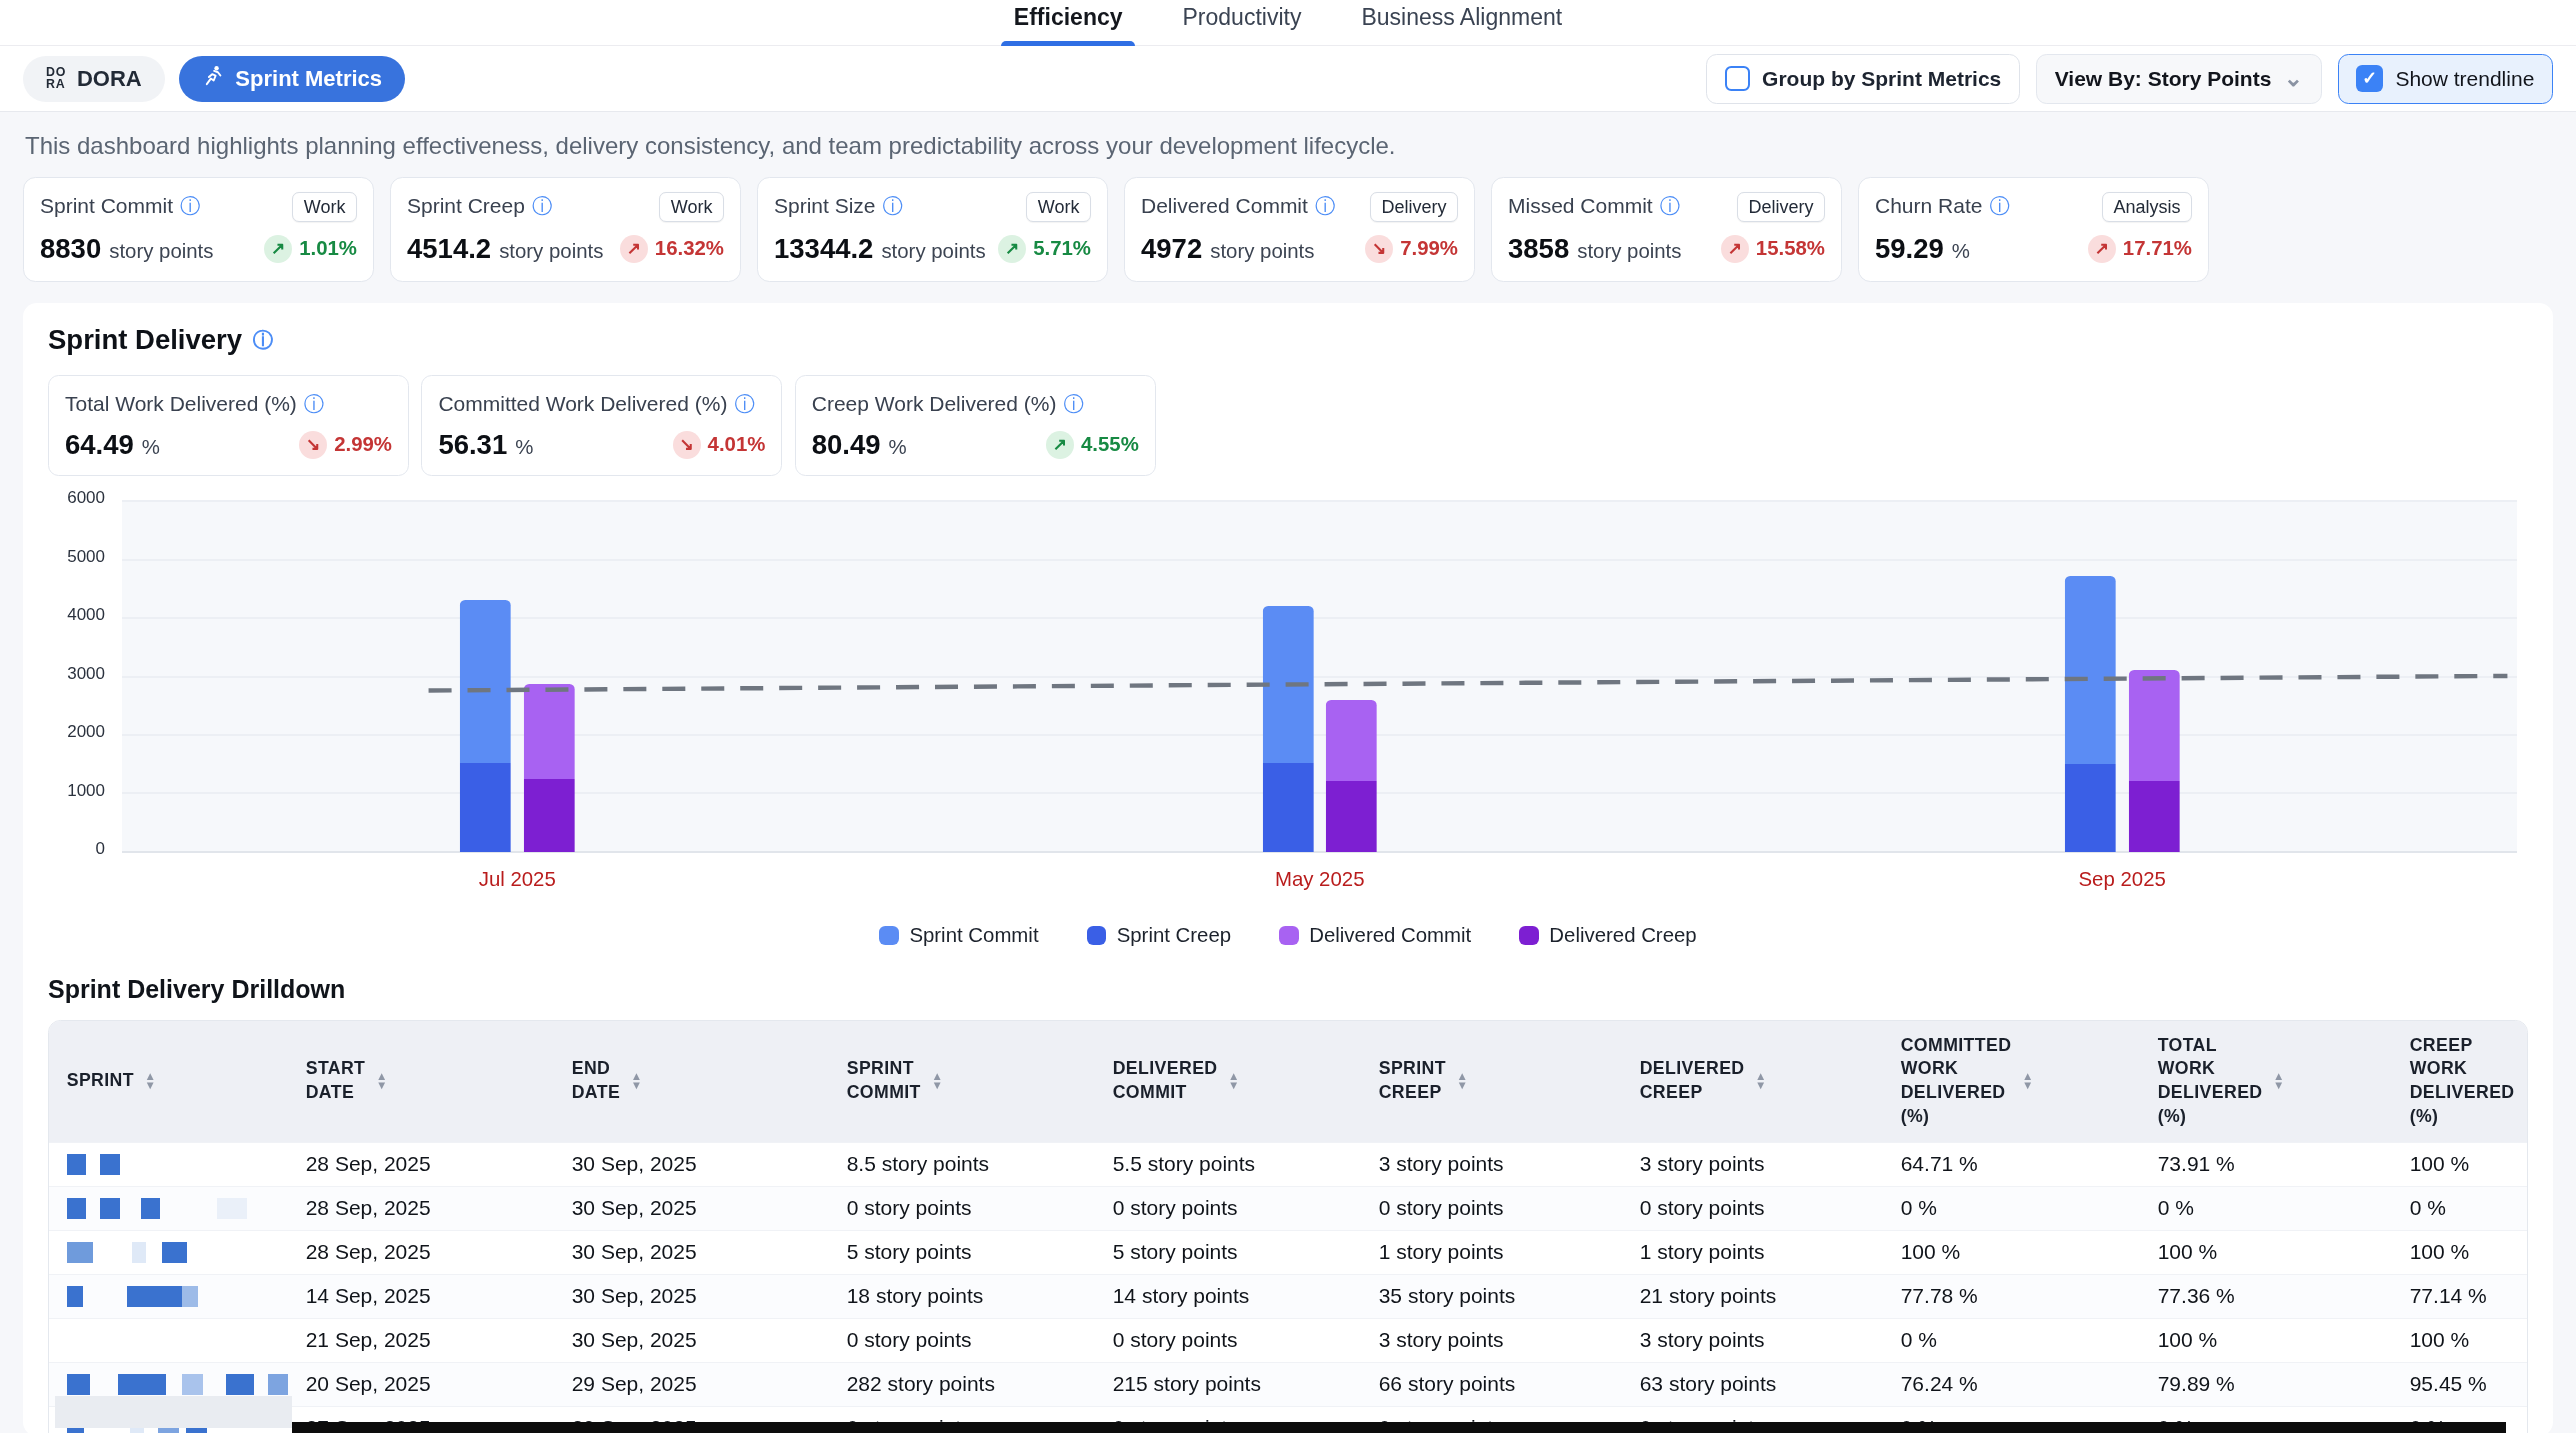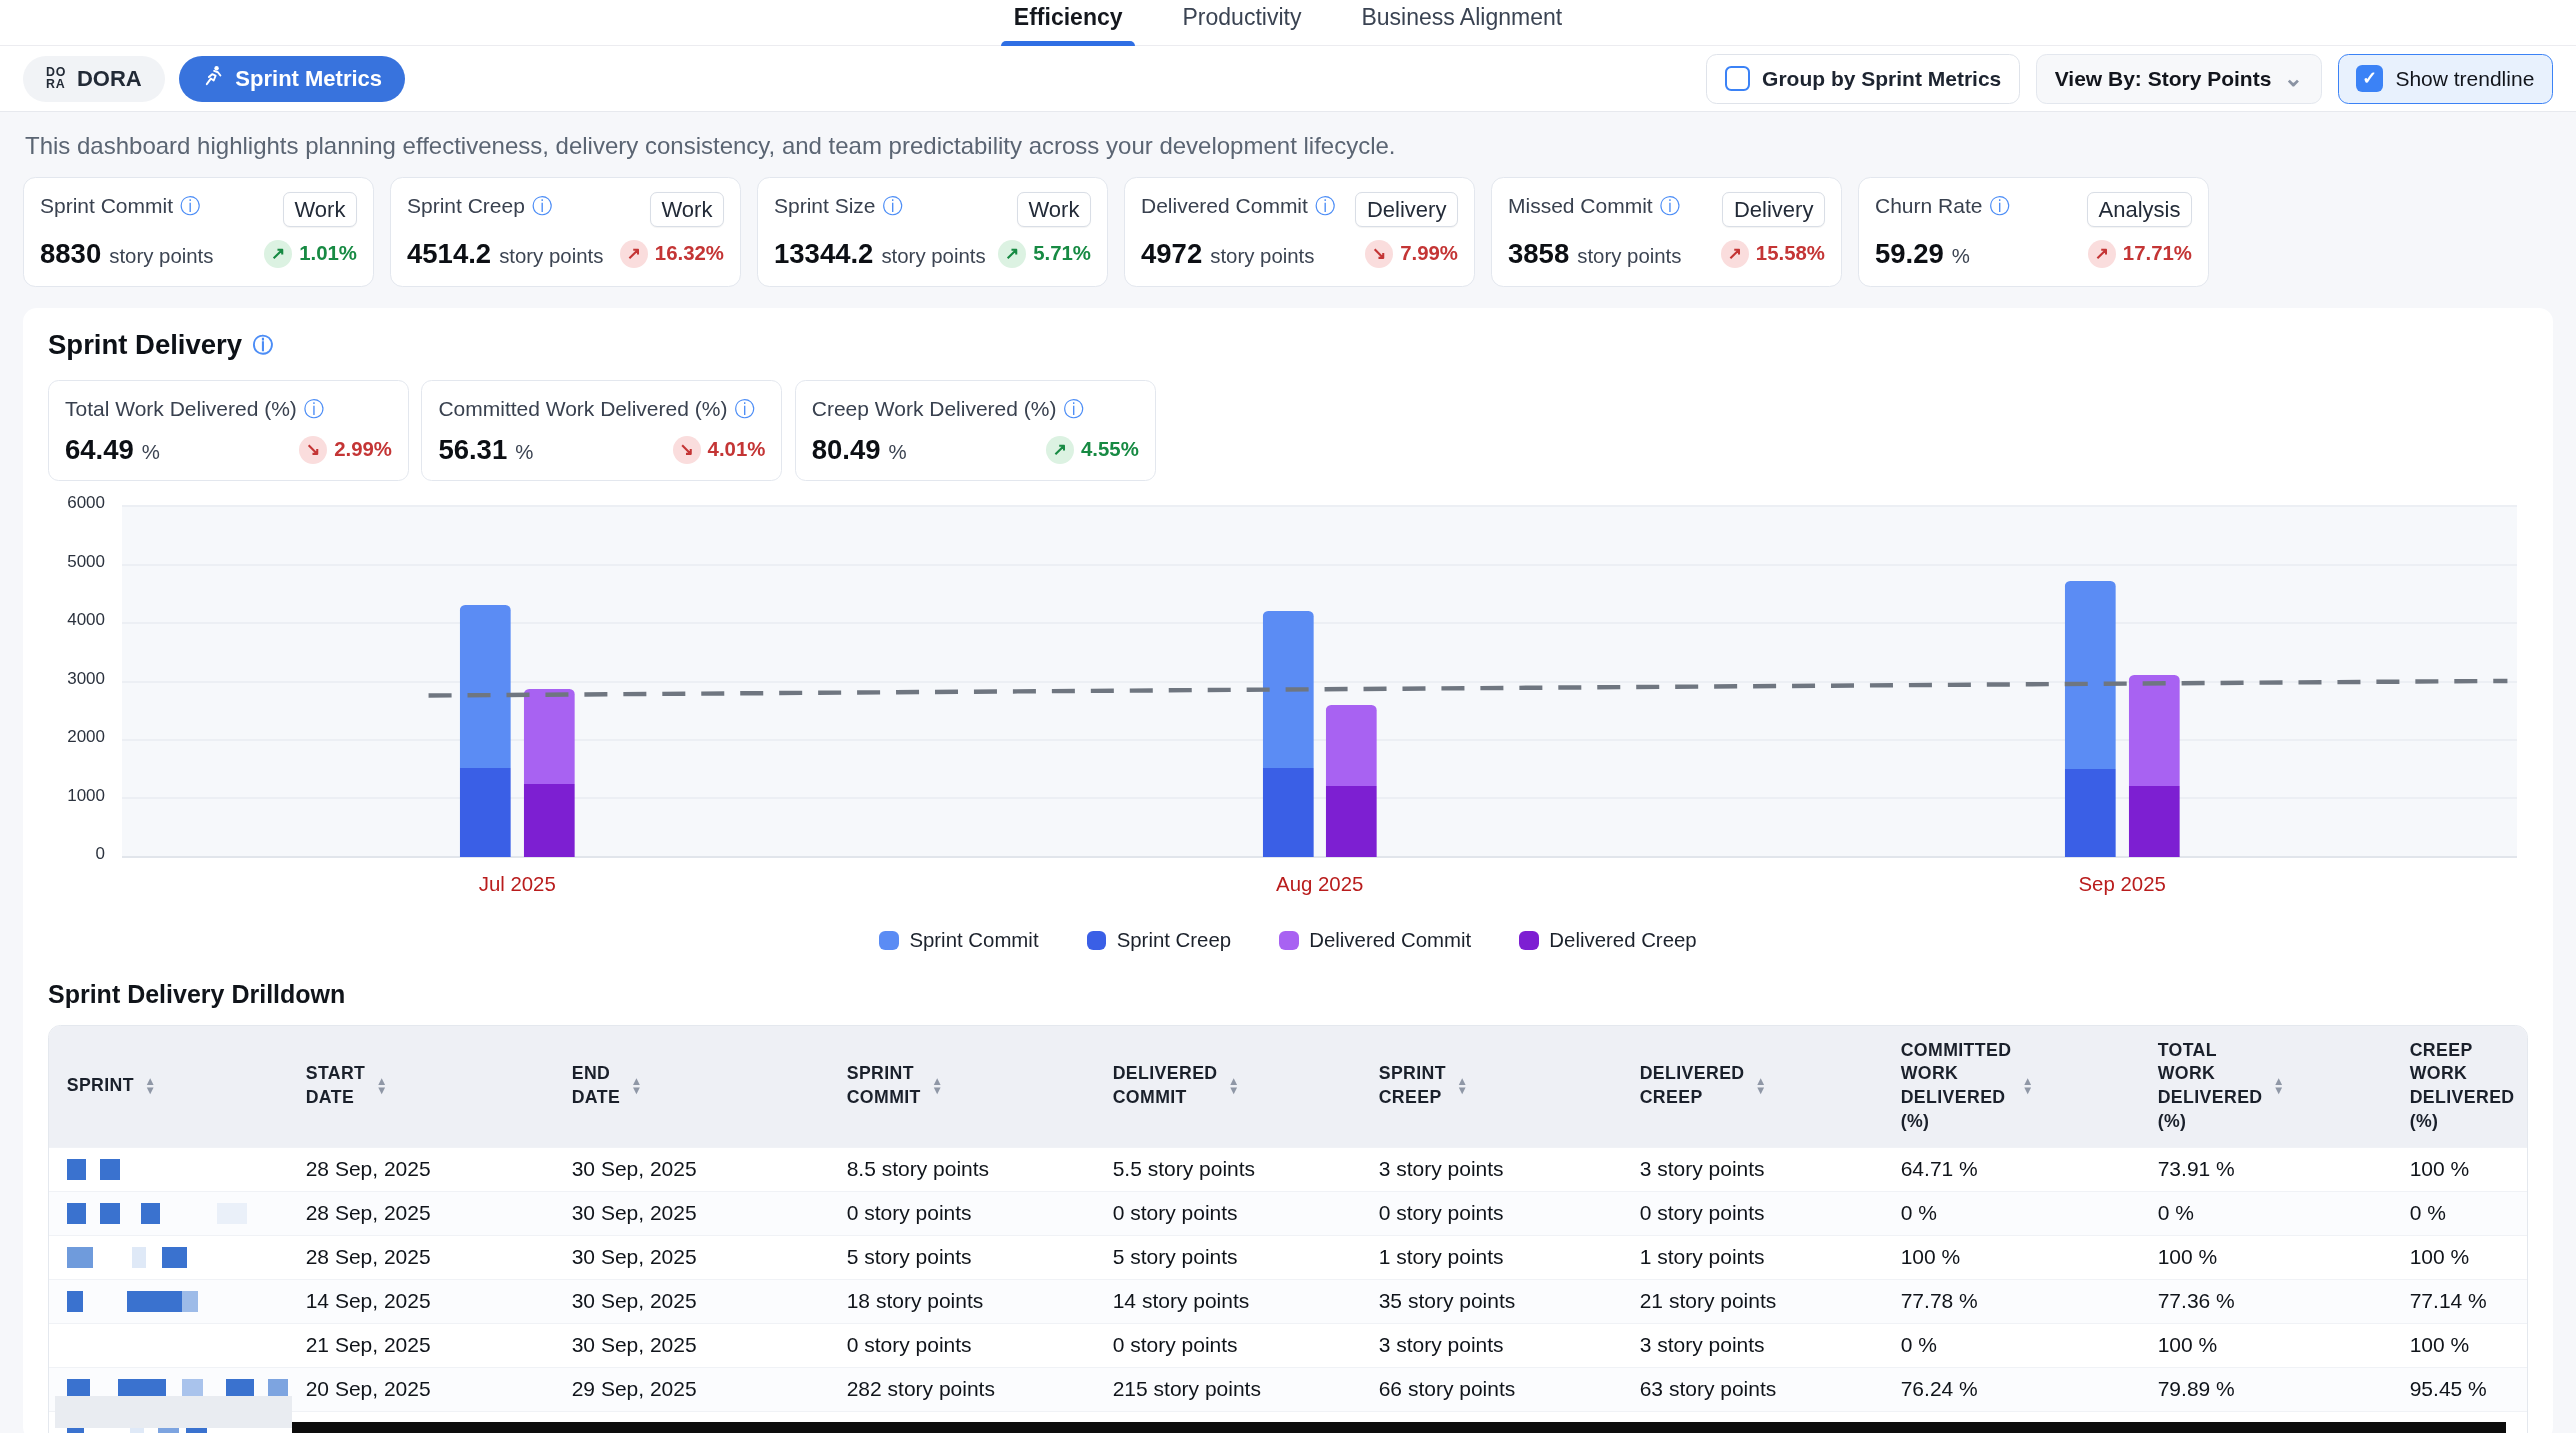--- a/index.html
+++ b/index.html
@@ -38,21 +38,21 @@
   
   .description { padding:19.5px 25px 3.5px; color:#5b6573; font-size:24px; }
 
   
   .cards-row { display:flex; gap:16px; padding:14px 23px 0; }
   .card { width:351px; background:#fff; border:0.9px solid #e3e7ee; border-radius:12.4px;
     padding:14px 16px 16px; }
   .card-head { display:flex; justify-content:space-between; align-items:flex-start; }
   .card-title { font-size:21px; color:#39414f; display:flex; gap:7px; align-items:center; white-space:nowrap; }
   .info { color:#4c8df6; font-size:20.4px; cursor:pointer; }
-  .badge { font-size:22px; color:#232b38; border:0.9px solid #d9dee6; background:#fff;
+  .badge { font-size:18px; color:#232b38; border:0.9px solid #d9dee6; background:#fff;
     border-radius:7px; padding:3.5px 10.6px; box-shadow:0 0.9px 0.9px rgba(0,0,0,.05); white-space:nowrap; }
   .card-body { display:flex; justify-content:space-between; align-items:center; margin-top:10.6px; }
   .valueline { display:flex; align-items:baseline; gap:8px; white-space:nowrap; }
   .value { font-size:27.5px; font-weight:800; color:#0c0f14; }
   .unit { font-size:20.4px; color:#3c4452; }
   .delta { display:flex; align-items:center; gap:7px; font-size:20.4px; font-weight:700; white-space:nowrap; }
   .delta .arr { width:28px; height:28px; border-radius:50%; display:flex; align-items:center;
     justify-content:center; font-size:17px; }
   .positive { color:#178a43; } .positive .arr { background:#dcf2e2; color:#178a43; }
   .negative { color:#c43535; } .negative .arr { background:#fadddd; color:#c43535; }
@@ -352,21 +352,21 @@
         <div class="bargroup" style="left: 50%;">
           <div class="bar" style="height: 246px;">
             <div class="seg" style="height: 157px; background: rgb(91, 140, 244);"></div>
             <div class="seg" style="height: 89px; background: rgb(58, 95, 230);"></div>
           </div>
           <div class="bar" style="height: 152px;">
             <div class="seg" style="height: 81px; background: rgb(168, 98, 242);"></div>
             <div class="seg" style="height: 71px; background: rgb(125, 31, 210);"></div>
           </div>
         </div>
-        <div class="xlabel" style="left: 50%;">Aug 2025</div>
+        <div class="xlabel" style="left: 50%;">May 2025</div>
         <div class="bargroup" style="left: 83.5%;">
           <div class="bar" style="height: 276px;">
             <div class="seg" style="height: 189px; background: rgb(91, 140, 244);"></div>
             <div class="seg" style="height: 88px; background: rgb(58, 95, 230);"></div>
           </div>
           <div class="bar" style="height: 182px;">
             <div class="seg" style="height: 111px; background: rgb(168, 98, 242);"></div>
             <div class="seg" style="height: 71px; background: rgb(125, 31, 210);"></div>
           </div>
         </div>

